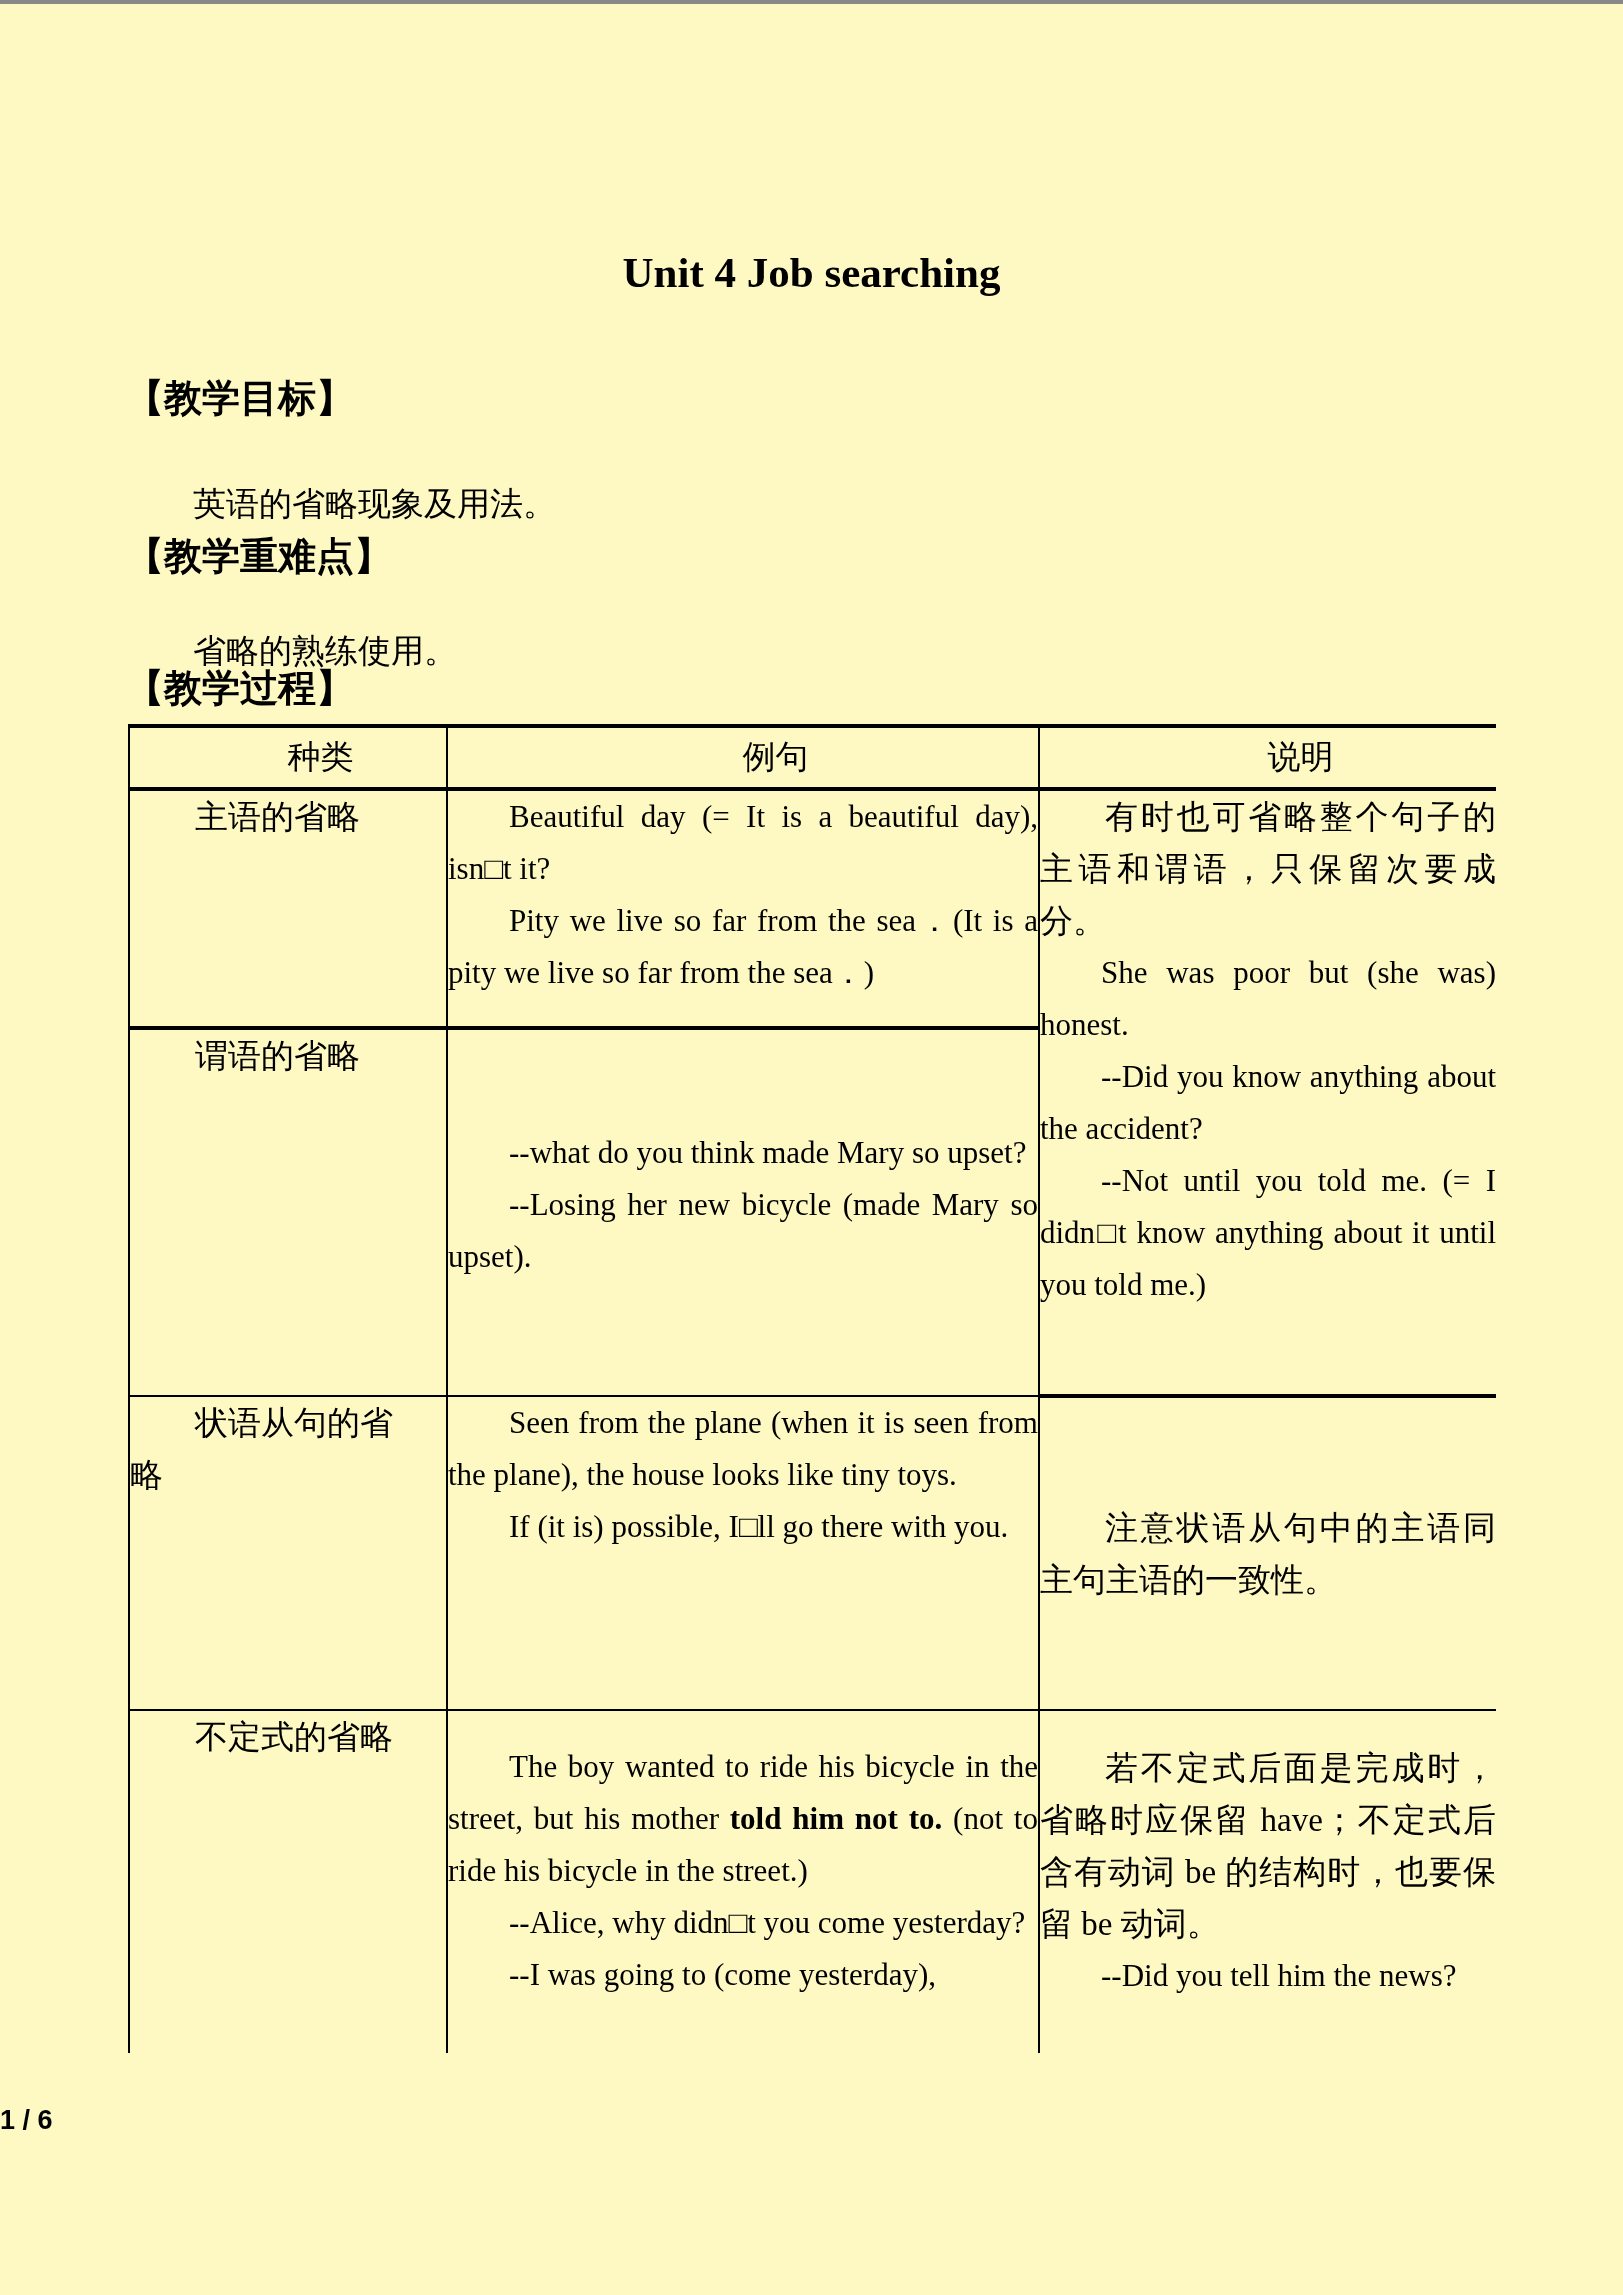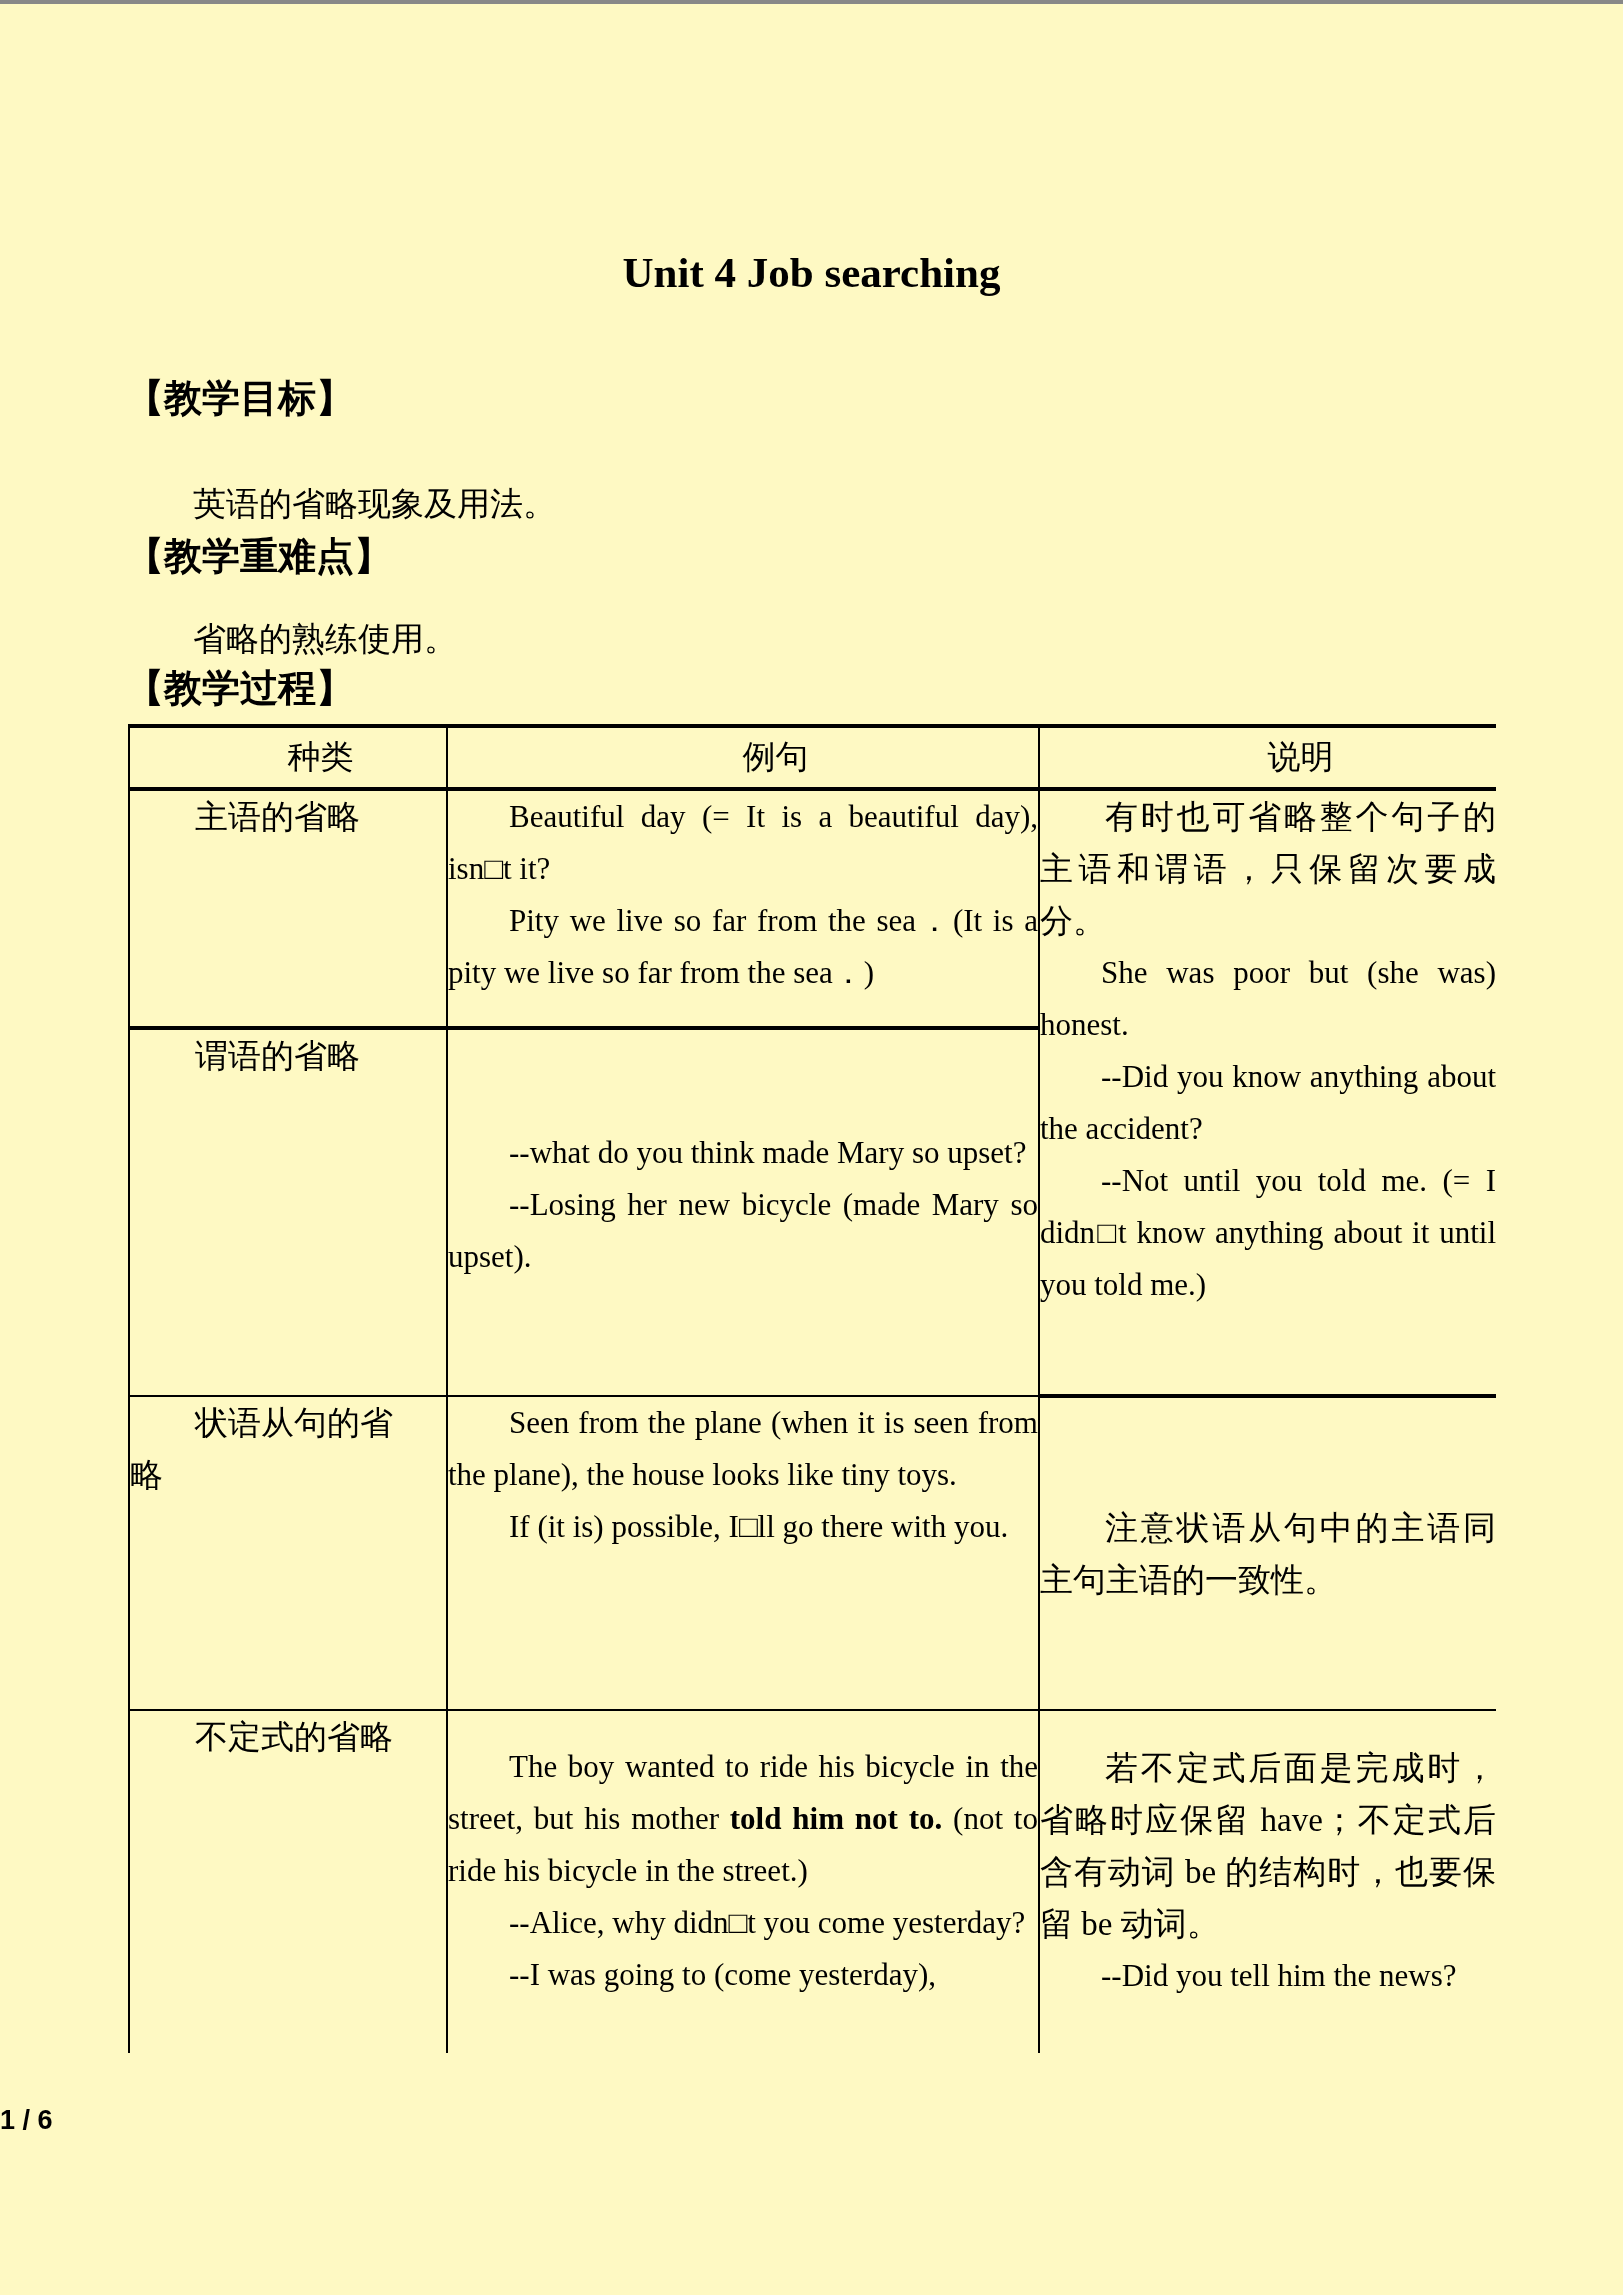--- a/index.html
+++ b/index.html
@@ -25,21 +25,21 @@
   }
   #h-objectives{top:341px;}
   #h-keypoints{top:499px;}
   #h-process{top:631px;}
   .body-para{
     position:absolute;left:128px;width:1364px;
     font-size:33px;line-height:55px;
     text-indent:65px;
   }
   #p-objectives{top:440px;}
-  #p-keypoints{top:575px;}
+  #p-keypoints{top:587px;}
 
   .table-clip{
     position:absolute;left:128px;top:720px;
     width:1368px;height:1329px;
     overflow:hidden;
   }
   table.grammar{
     border-collapse:collapse;
     table-layout:fixed;
     width:1368px;

